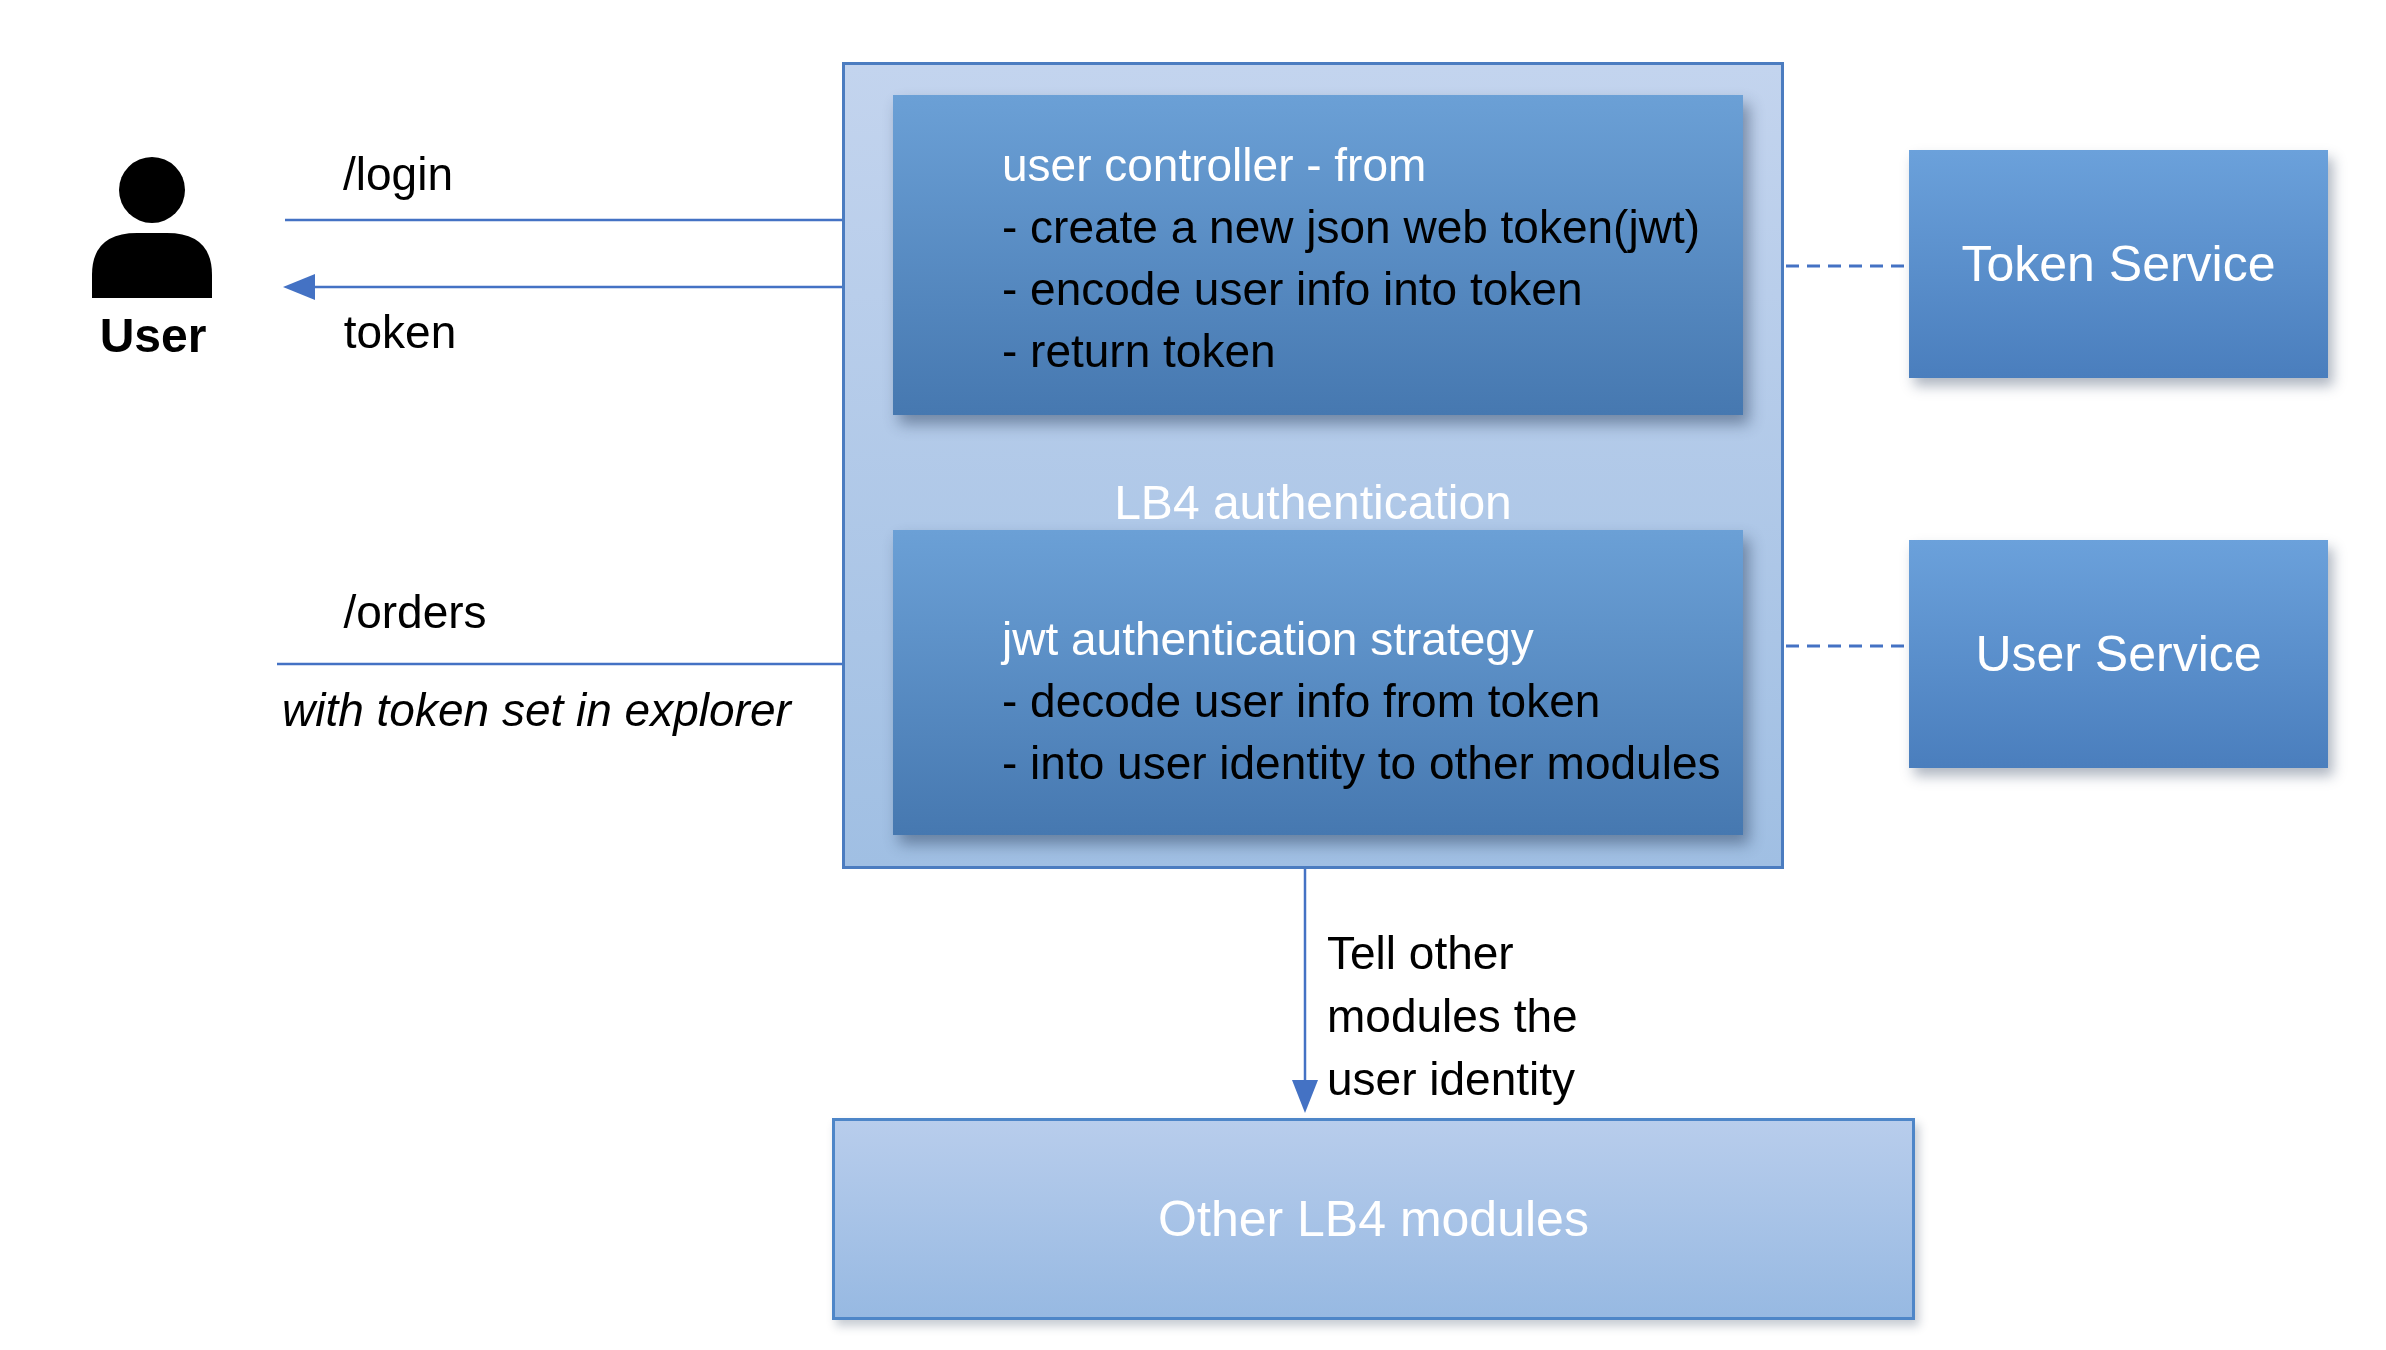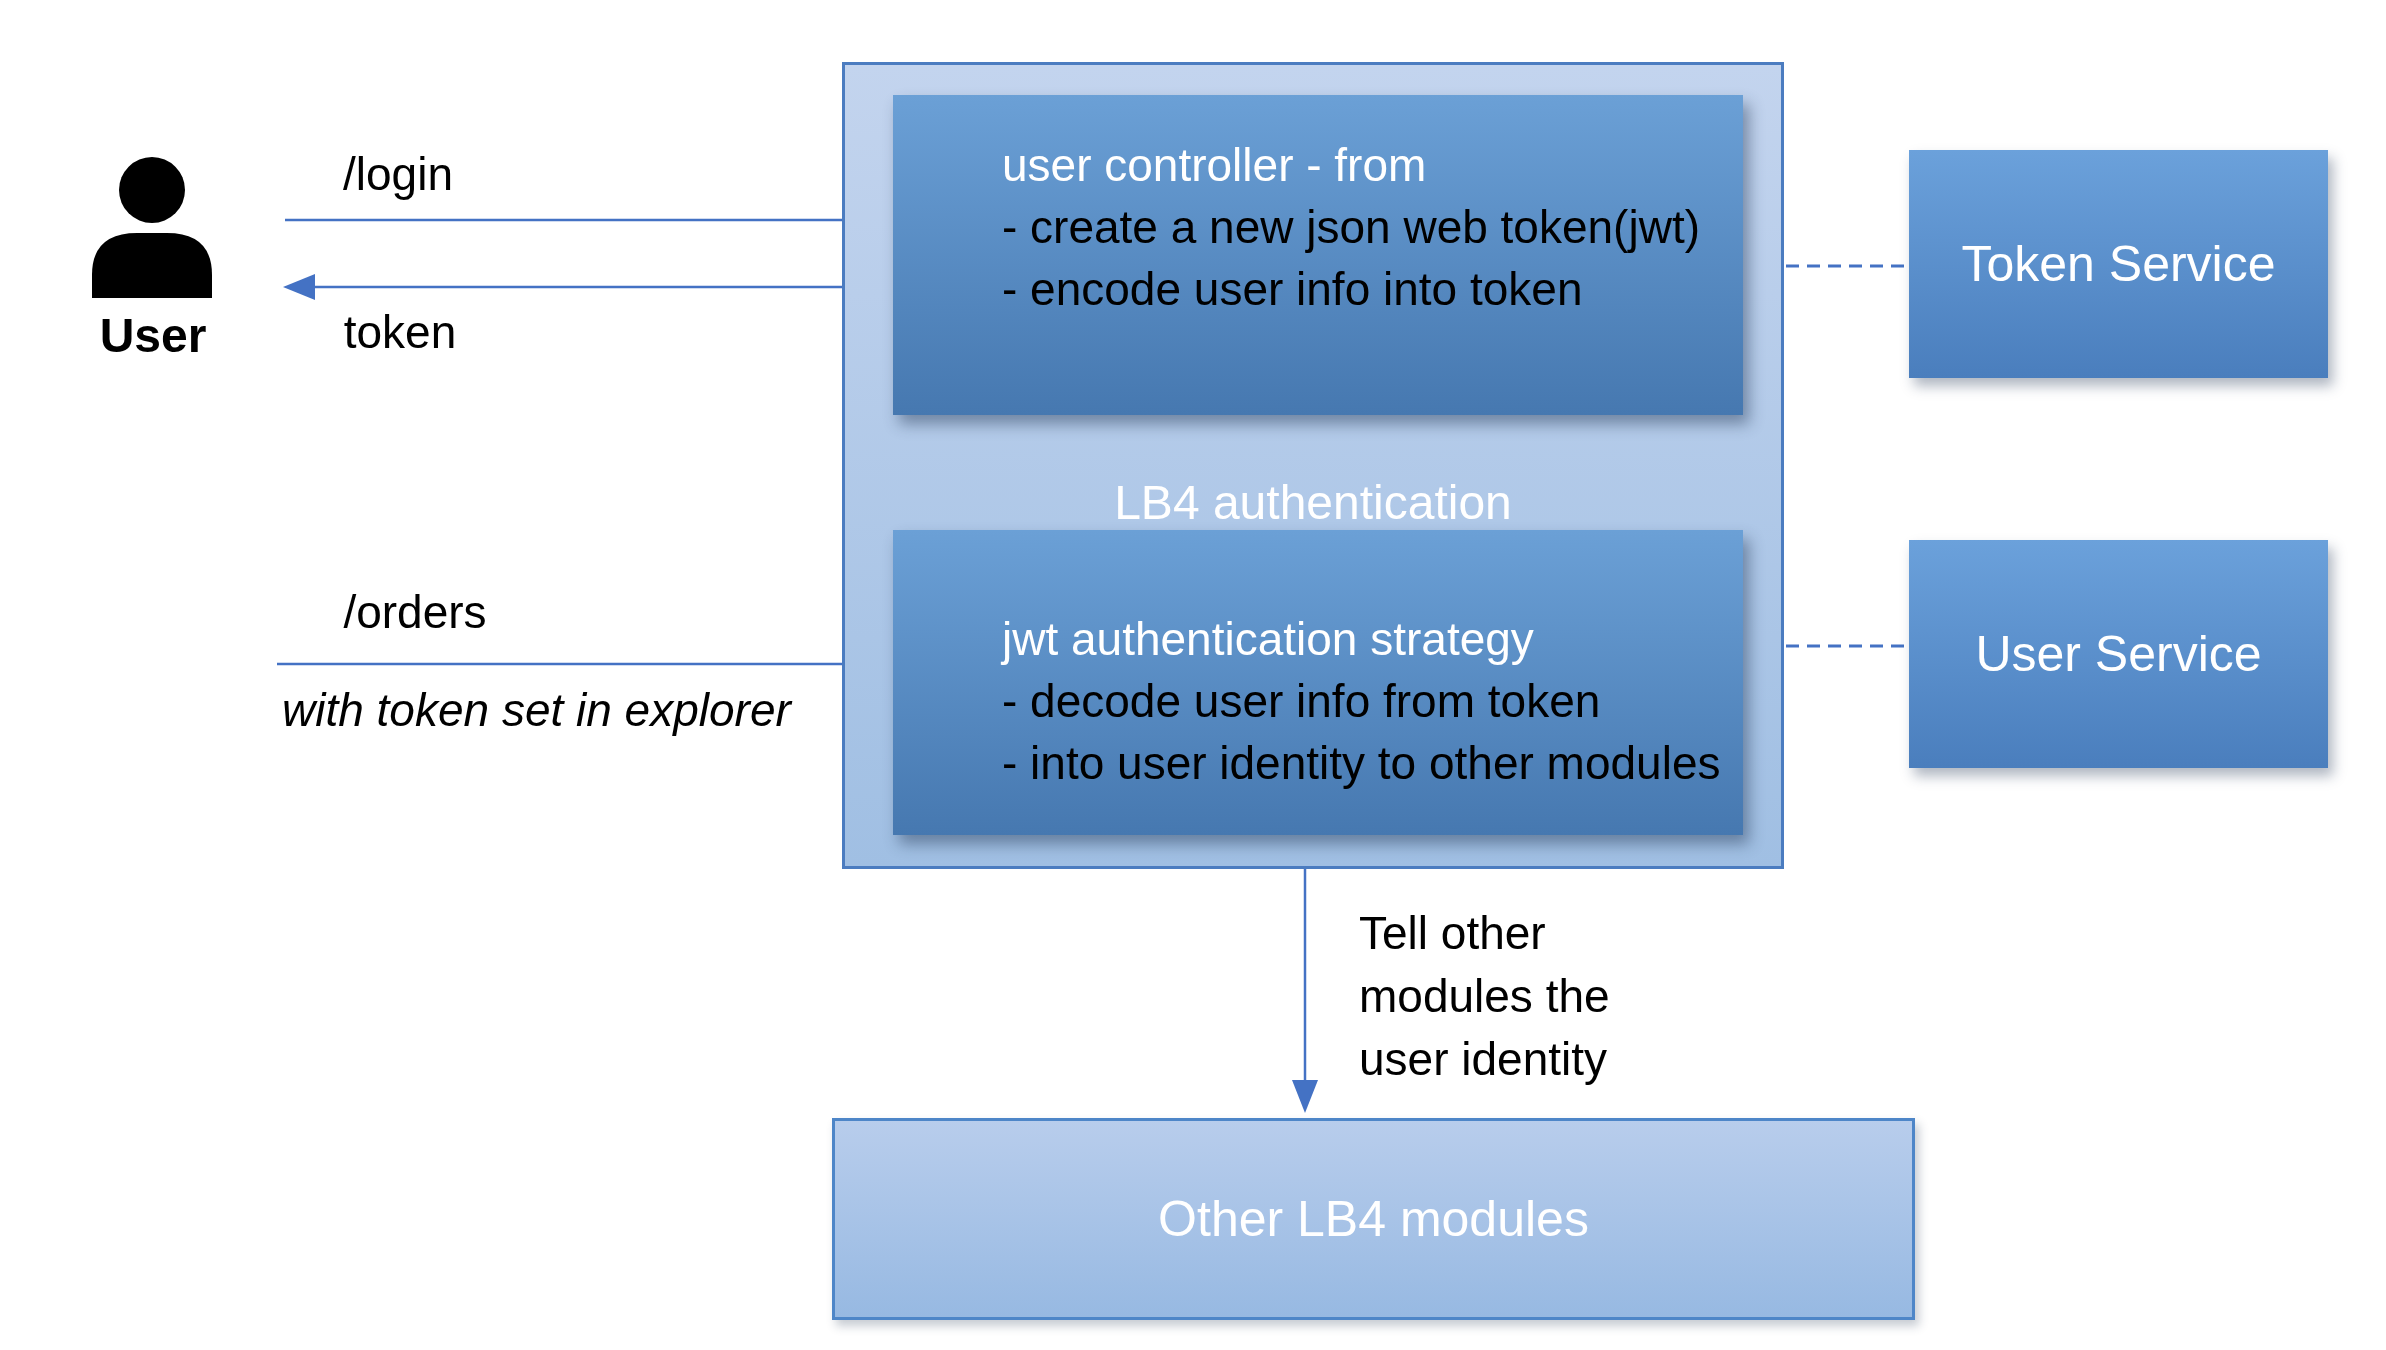--- a/index.html
+++ b/index.html
@@ -59,21 +59,21 @@
 
   .other-box{
     position:absolute;left:832px;top:1118px;width:1083px;height:202px;box-sizing:border-box;
     background:linear-gradient(180deg,var(--light-box-top) 0%,var(--light-box-bottom) 100%);
     border:3px solid var(--light-box-border);
     box-shadow:4px 6px 9px rgba(30,50,80,0.25);
     display:flex;align-items:center;justify-content:center;
     color:var(--text-light);font-size:50px;
   }
 
-  .identity-note{position:absolute;left:1327px;top:902px;font-size:46px;line-height:63px;color:var(--text-dark);margin-left:32px;}
+  .identity-note{position:absolute;left:1327px;top:922px;font-size:46px;line-height:63px;color:var(--text-dark);}
   .identity-note span{display:block;}
 </style>
 </head>
 <body>
 
 <div class="canvas">
 
   <svg class="overlay" viewBox="0 0 2386 1350">
     <g>
       <line class="arrow-line" x1="285" y1="220" x2="938" y2="220"></line>
@@ -106,20 +106,21 @@
   <div class="label centered" style="left:415px;top:586px;">/orders</div>
   <div class="label italic" style="left:282px;top:684px;">with token set in explorer</div>
 
   <div class="lb4-container">
 
     <div class="dark-box box-controller">
       <div class="inner">
         <div class="box-title">user controller - from</div>
         <div class="box-line">- create a new json web token(jwt)</div>
         <div class="box-line">- encode user info into token</div>
+        <div class="box-line">- return token</div>
       </div>
     </div>
 
     <div class="container-label">LB4 authentication</div>
 
     <div class="dark-box box-strategy">
       <div class="inner">
         <div class="box-title">jwt authentication strategy</div>
         <div class="box-line">- decode user info from token</div>
         <div class="box-line">- into user identity to other modules</div>

